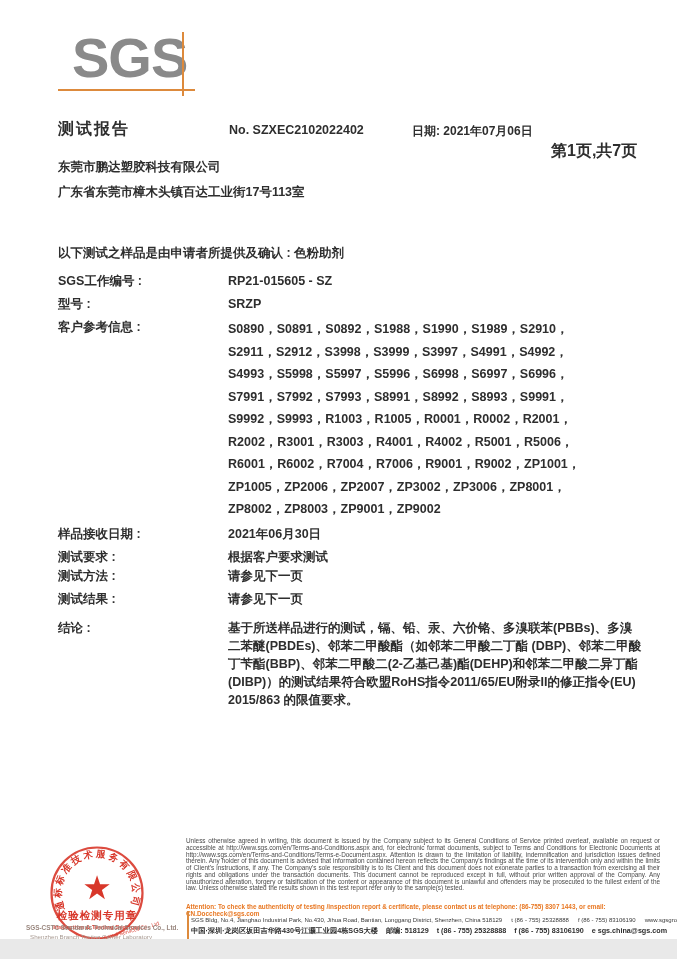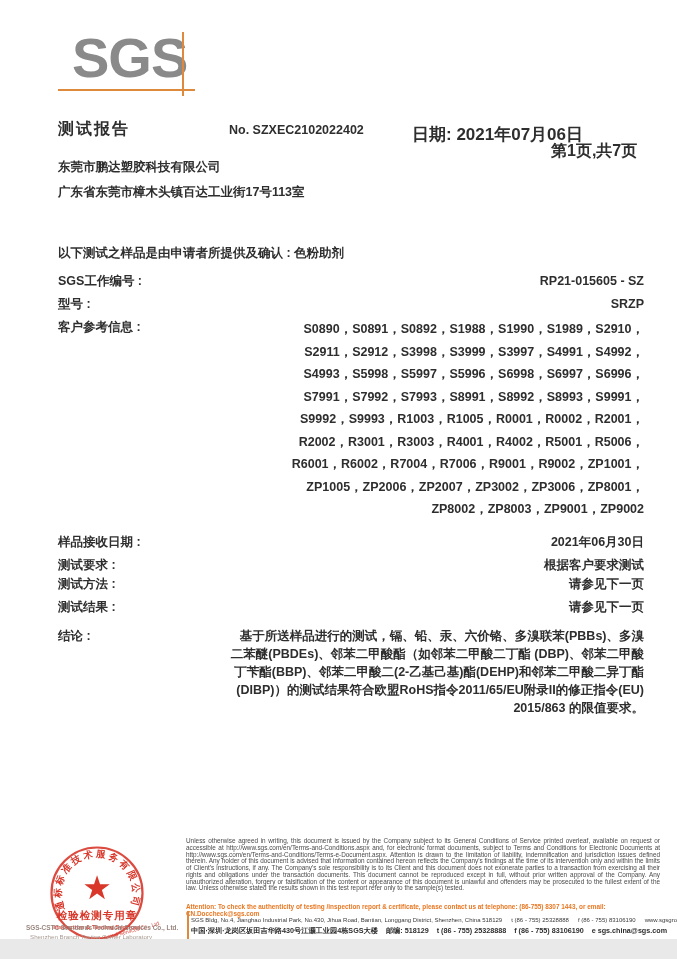--- a/index.html
+++ b/index.html
@@ -6,33 +6,33 @@
   .page{position:relative;width:677px;height:939px;background:#ffffff;overflow:hidden;
         font-family:"Liberation Sans",sans-serif;color:#2e2e2e;margin:0 auto;}
   
   .logo-text{position:absolute;left:72px;top:30px;font-size:56px;font-weight:700;
              color:#8a8a8a;line-height:1;letter-spacing:-1px;}
   .logo-hline{position:absolute;left:58px;top:89px;width:137px;height:2px;background:#dd8a3c;}
   .logo-vline{position:absolute;left:182px;top:32px;width:2px;height:64px;background:#dd8a3c;}
   
   .h-title{position:absolute;left:58px;top:119px;font-size:16px;font-weight:700;letter-spacing:2px;}
   .h-no{position:absolute;left:229px;top:123px;font-size:12.5px;font-weight:600;}
-  .h-date{position:absolute;left:412px;top:123px;font-size:17px;font-weight:600;}
+  .h-date{position:absolute;left:412px;top:123px;font-size:12px;font-weight:600;}
   .h-page{position:absolute;left:551px;top:141px;font-size:16px;font-weight:600;text-align:right;}
   
   .company{position:absolute;left:58px;top:159px;font-size:12.5px;font-weight:600;}
   .addr{position:absolute;left:58px;top:184px;font-size:12.5px;font-weight:600;}
   
   .intro{position:absolute;left:58px;top:245px;font-size:12.5px;font-weight:600;}
   .fields{position:absolute;left:58px;top:272px;width:586px;}
   .frow{display:flex;font-size:12.5px;font-weight:600;line-height:19px;margin-bottom:8px;}
   .flabel{flex:0 0 170px;}
-  .fvalue{flex:1;white-space:pre-line;text-align:right;}
+  .fvalue{flex:1;white-space:pre-line;}
   .frow.list .fvalue{line-height:22.5px;}
-  .frow.list{margin-bottom:12px;gap:40px;}
+  .frow.list{margin-bottom:4px;}
   .frow.tight{margin-bottom:0px;}
   .frow.std{margin-bottom:4px;}
   .frow.concl{margin-top:10px;}
   .frow.concl .fvalue{line-height:18px;white-space:normal;}
   
   .stamp-svg{position:absolute;left:30px;top:842px;width:135px;height:110px;}
   .stamp-co{position:absolute;left:26px;top:924px;font-size:6.4px;color:#99867e;font-weight:700;}
   .stamp-branch{position:absolute;left:30px;top:933px;font-size:6.2px;color:#a89a92;}
   
   .disclaimer{position:absolute;left:186px;top:838px;width:474px;font-size:6.4px;line-height:6.75px;

